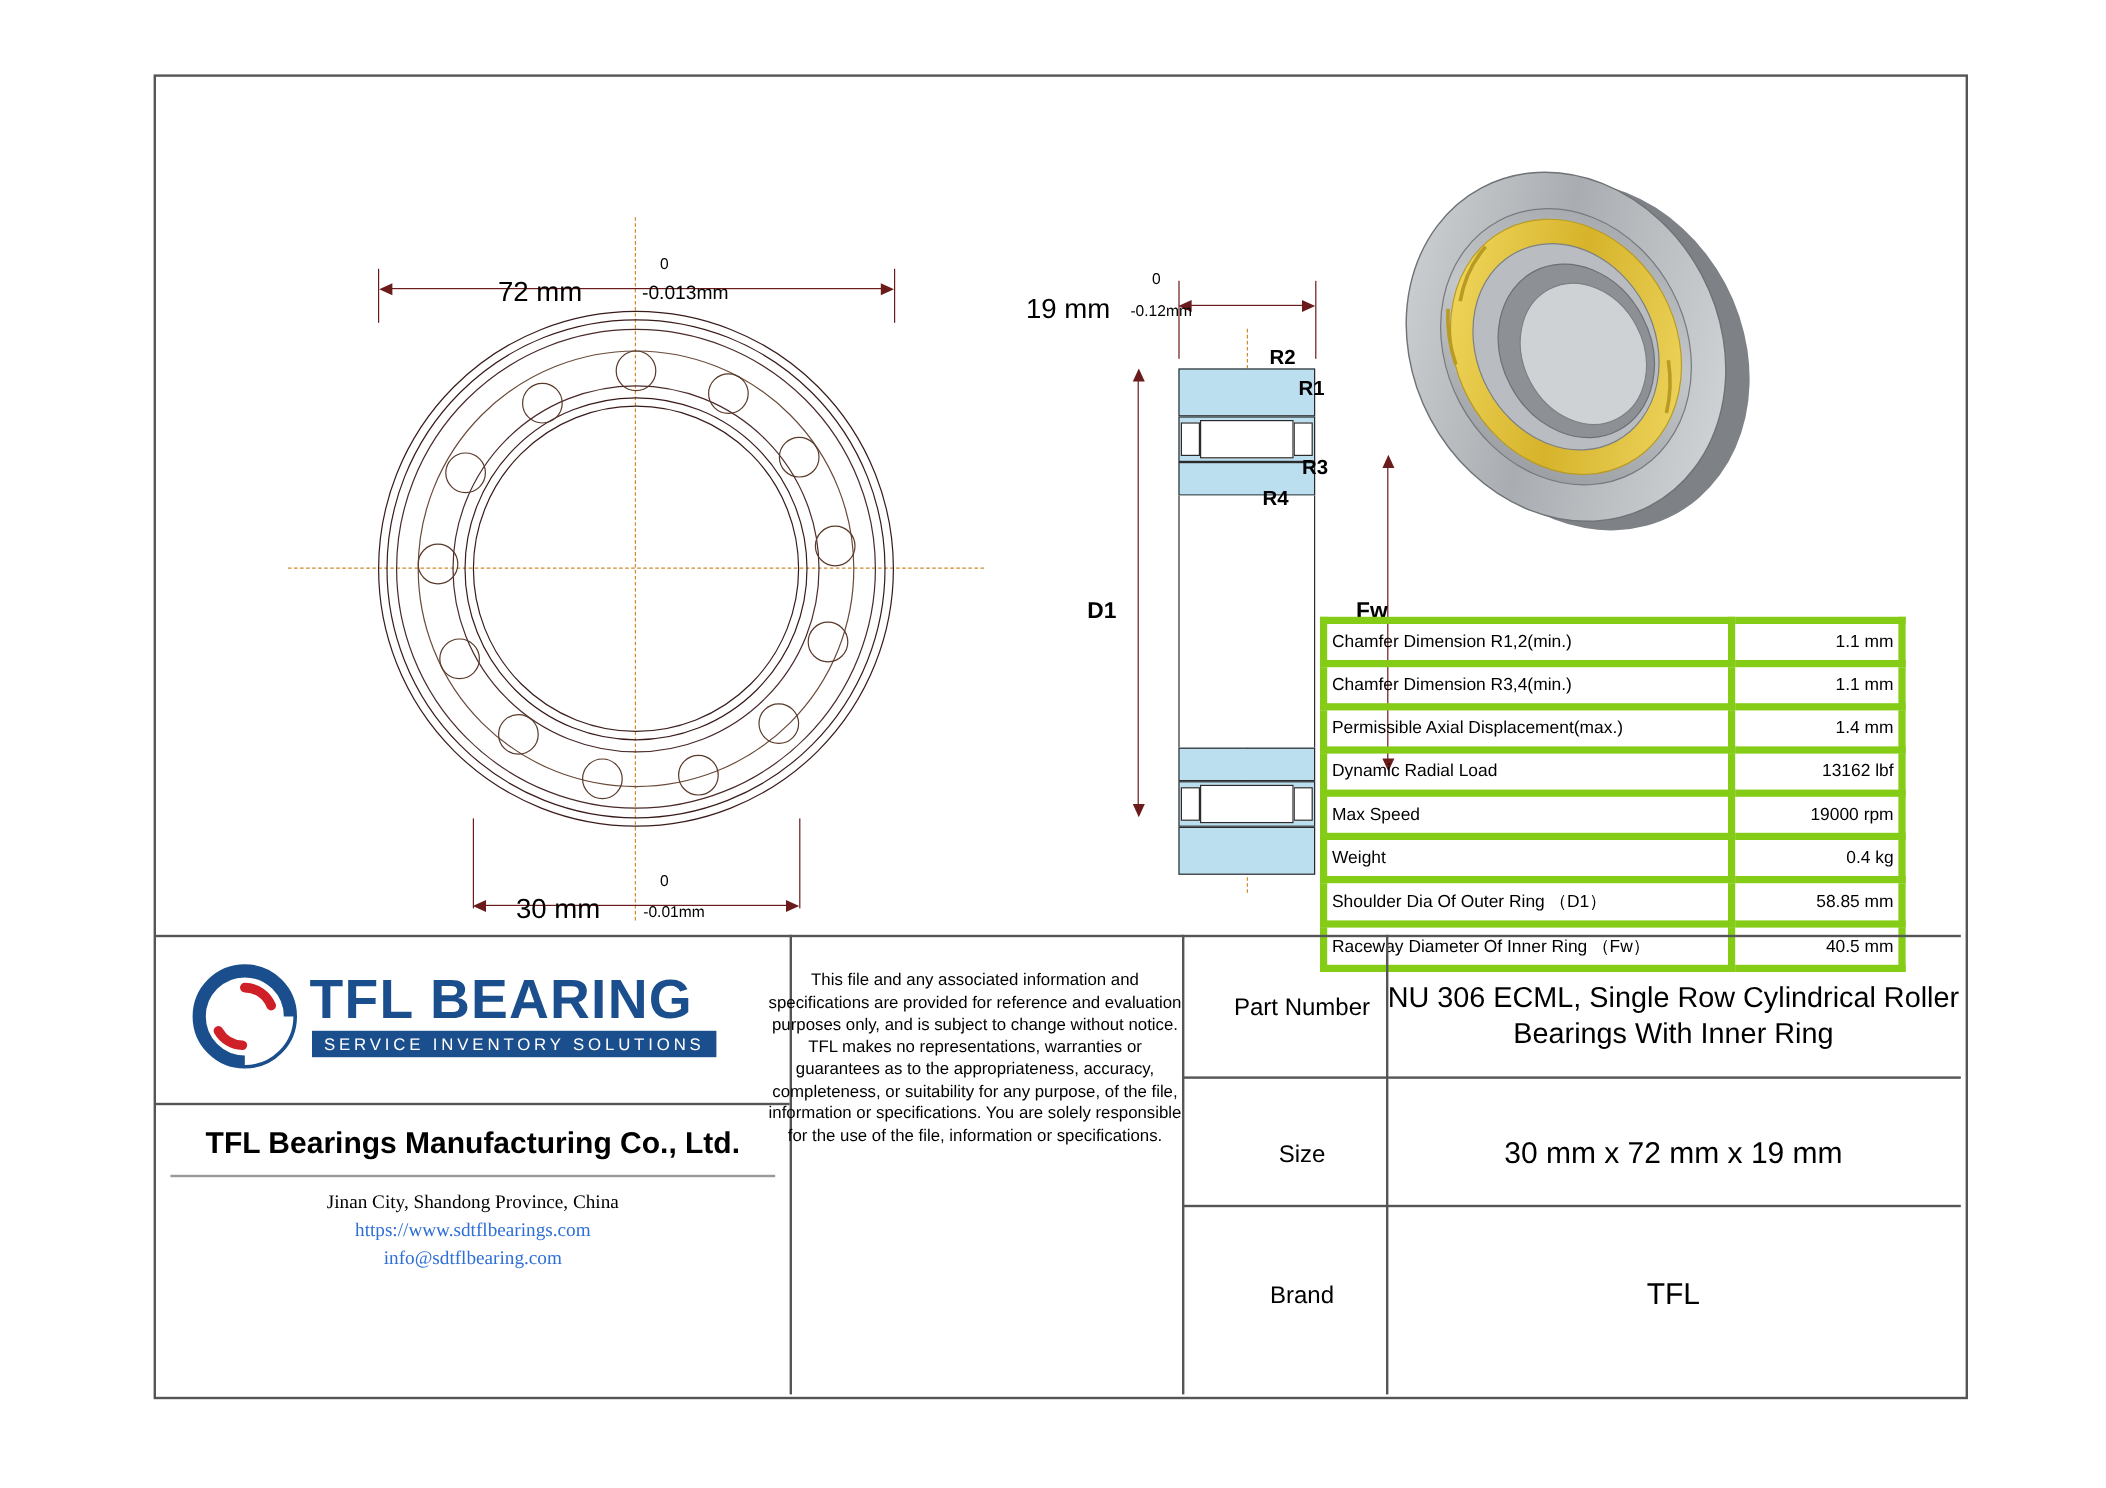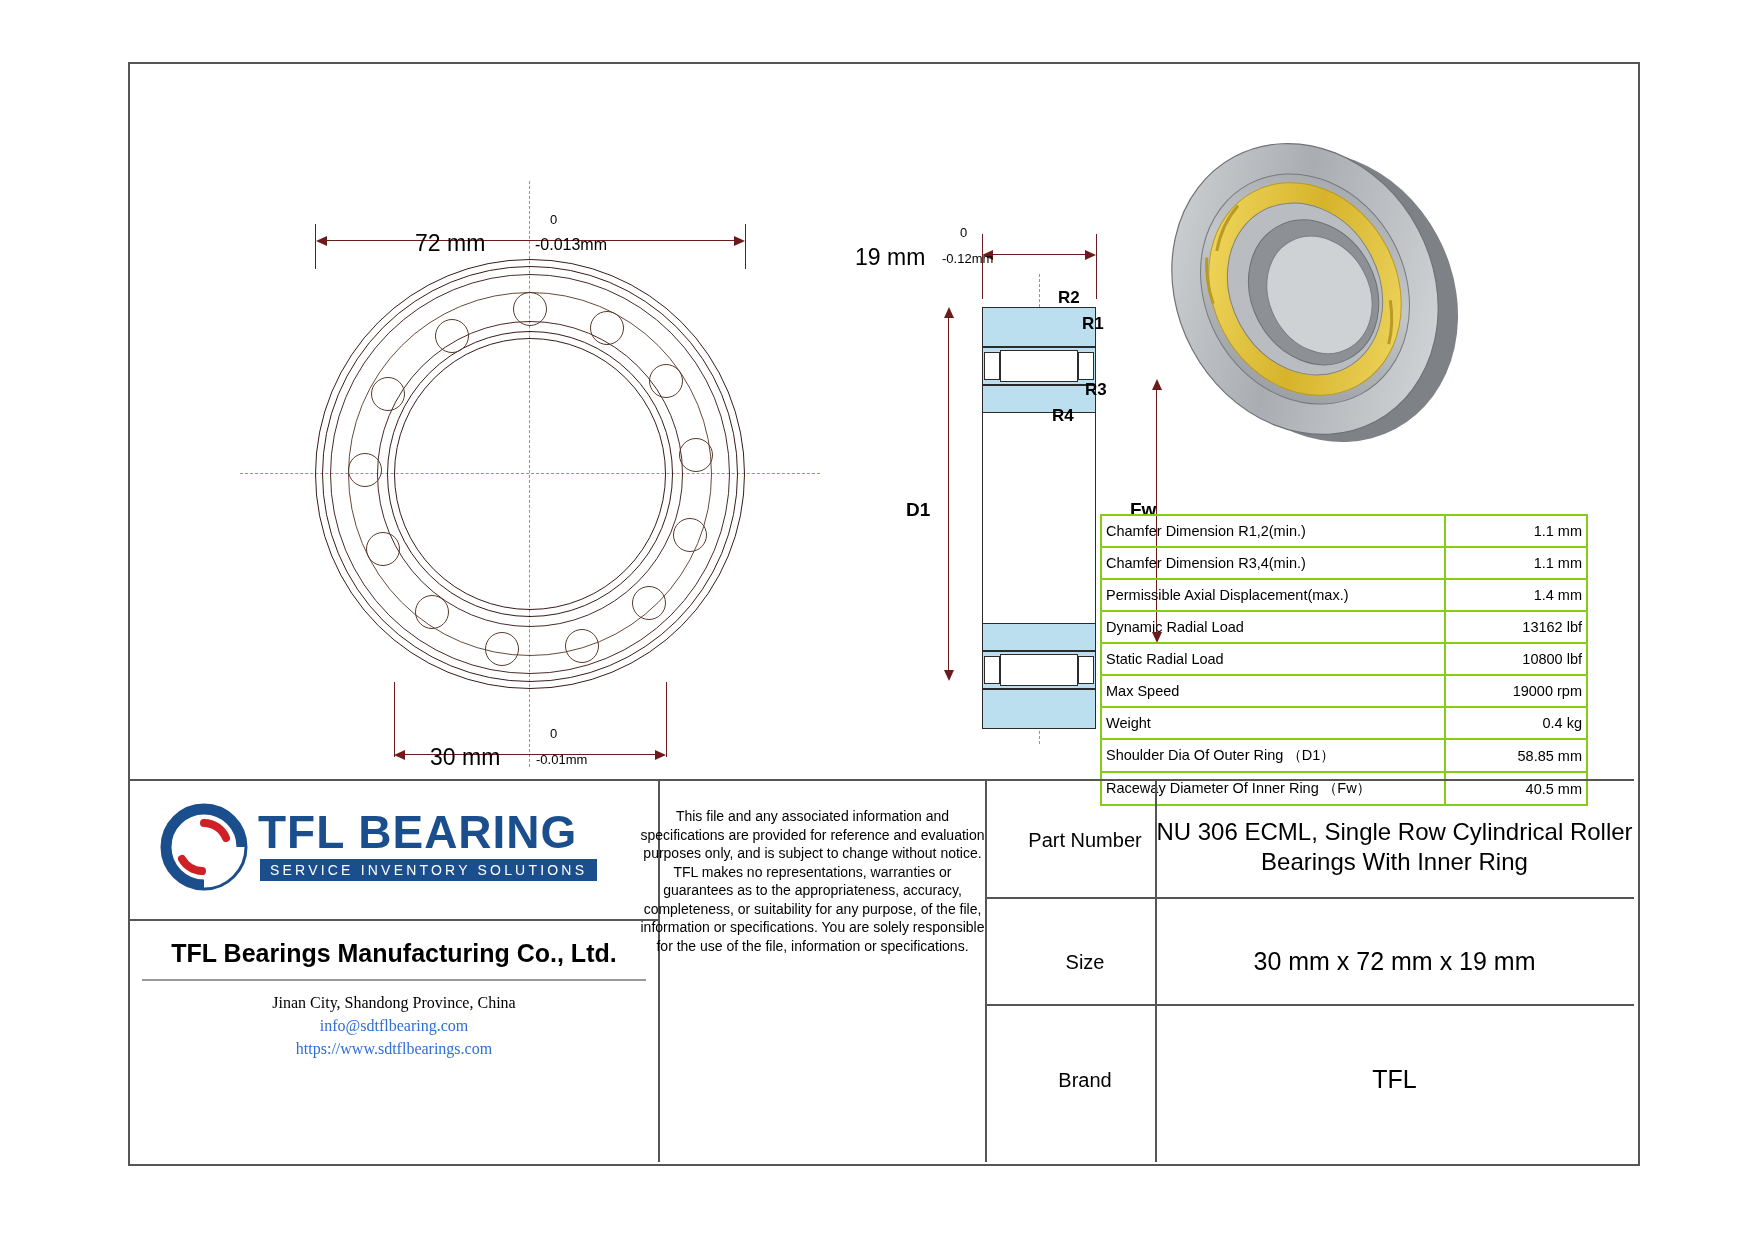--- a/index.html
+++ b/index.html
@@ -43,21 +43,21 @@
 
   .dimtxt{position:absolute;font-size:21px;color:#000;white-space:nowrap;}
   .tolpair{position:absolute;font-size:12px;color:#000;line-height:12px;white-space:nowrap;}
   .lbl{position:absolute;font-size:17px;font-weight:bold;color:#000;white-space:nowrap;}
 
   
   .render{position:absolute;left:1010px;top:50px;width:330px;height:350px;}
 
   
   .spectable{position:absolute;left:970px;top:450px;width:488px;border-collapse:collapse;font-size:14.5px;}
-  .spectable td{border:2px solid #84cc16;padding:6px 4px;height:18px;}
+  .spectable td{border:6px solid #84cc16;padding:6px 4px;height:18px;}
   .spectable td.k{width:330px;}
   .spectable td.v{width:130px;text-align:right;}
 
   
   .titleblock{position:absolute;left:0;top:715px;width:1504px;height:383px;}
   .tb-col-logo{position:absolute;left:0;top:0;width:528px;height:285px;border-right:1.5px solid #555;}
   .tb-col-disc{position:absolute;left:504px;top:0;width:357px;height:285px;border-right:1.5px solid #555;}
   .tb-col-right{position:absolute;left:855px;top:0;width:649px;height:285px;}
   .tb-cellL{position:absolute;left:0;width:170px;text-align:center;font-size:20px;margin-left:15px;}
   .tb-cellR{position:absolute;left:170px;width:479px;text-align:center;}
@@ -226,24 +226,20 @@
             </tr>
             <tr>
               <td class="k">Permissible Axial Displacement(max.)</td>
               <td class="v">1.4 mm</td>
             </tr>
             <tr>
               <td class="k">Dynamic Radial Load</td>
               <td class="v">13162 lbf</td>
             </tr>
             <tr>
-              <td class="k">Static Radial Load</td>
-              <td class="v">10800 lbf</td>
-            </tr>
-            <tr>
               <td class="k">Max Speed</td>
               <td class="v">19000 rpm</td>
             </tr>
             <tr>
               <td class="k">Weight</td>
               <td class="v">0.4 kg</td>
             </tr>
             <tr>
               <td class="k">Shoulder Dia Of Outer Ring （D1）</td>
               <td class="v">58.85 mm</td>
@@ -274,22 +270,22 @@
           </div>
           <div class="logo-text">TFL BEARING</div>
           <div class="logo-sub">SERVICE INVENTORY SOLUTIONS</div>
         </div>
       </div>
       <div class="hline" style="left:0;top:140px;width:528px;"></div>
       <div class="company" style="position:absolute;left:0;top:160px;width:528px;">TFL Bearings Manufacturing Co., Ltd.</div>
       <div class="hline" style="left:12px;top:200px;width:504px;background:#999;"></div>
       <div class="addr" style="position:absolute;left:0;top:212px;width:528px;">
         <div>Jinan City, Shandong Province, China</div>
+        <div class="link">https://www.sdtflbearings.com</div>
         <div class="link">info@sdtflbearing.com</div>
-        <div class="link">https://www.sdtflbearings.com</div>
       </div>
 
       <div class="tb-col-disc" style="height:383px;border-right:none;">
         <div class="disc" style="padding-top:28px;">This file and any associated information and specifications are provided for reference and evaluation purposes only, and is subject to change without notice. TFL makes no representations, warranties or guarantees as to the appropriateness, accuracy, completeness, or suitability for any purpose, of the file, information or specifications.  You are solely responsible for the use of the file, information or specifications.</div>
       </div>
 
       <div class="tb-col-right" style="height:383px;">
         <div class="vline" style="left:170px;top:0;height:383px;"></div>
 
         <div class="tb-cellL" style="top:50px;">Part Number</div>

